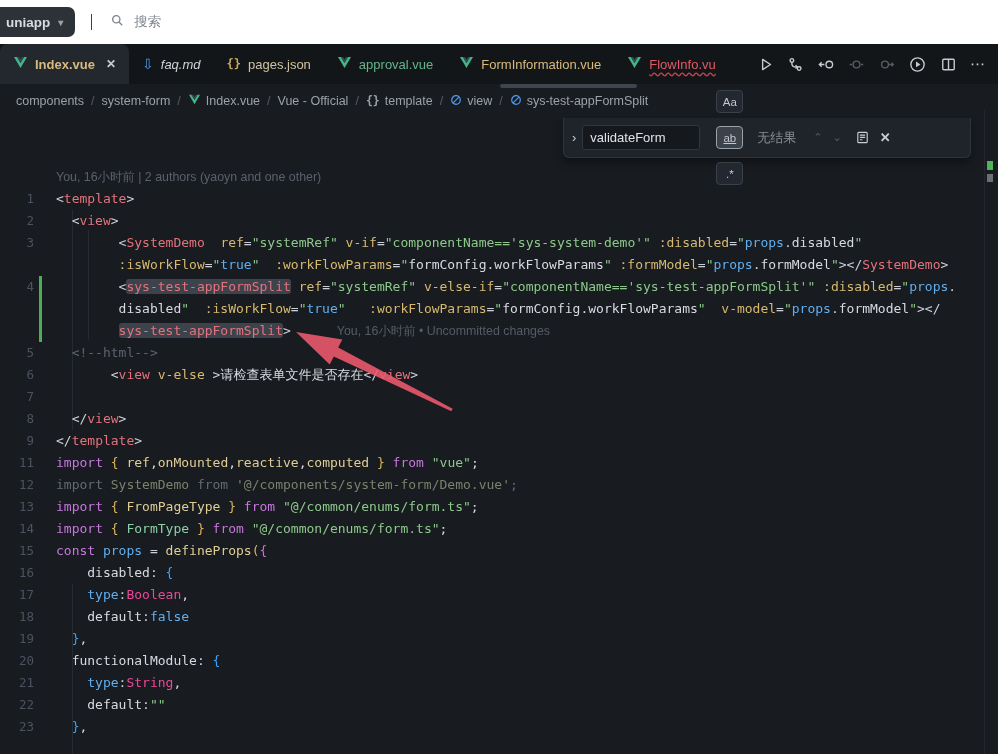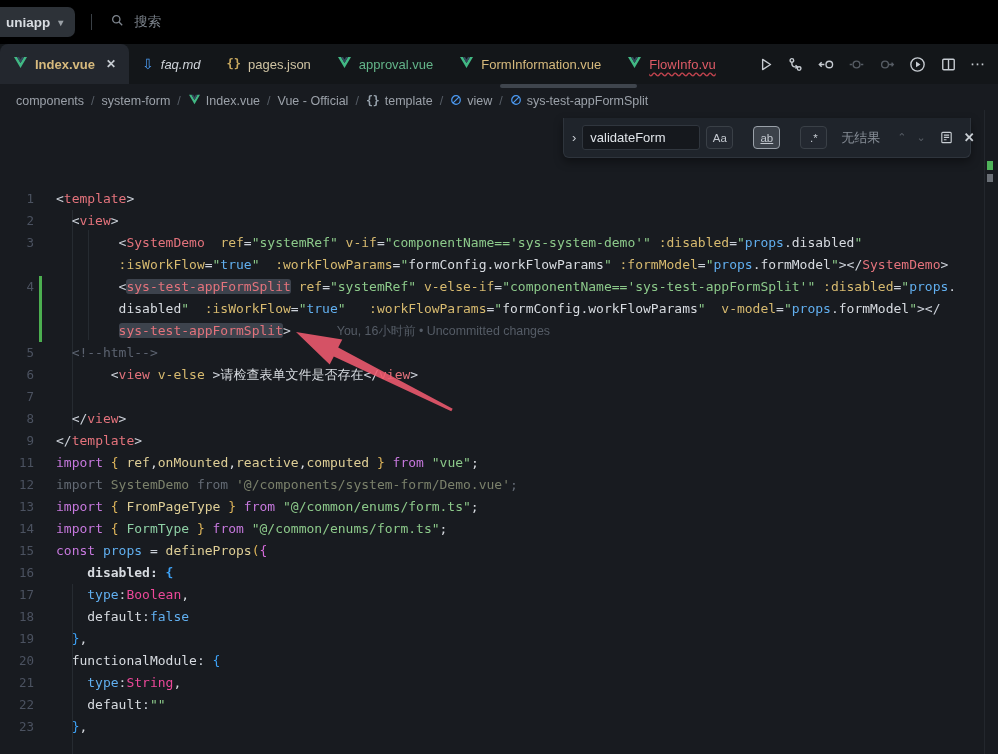--- a/index.html
+++ b/index.html
@@ -1,20 +1,20 @@
 <!DOCTYPE html>
 <html><head>
 <meta charset="utf-8">
 <style>
   html,body{margin:0;padding:0;}
   body{width:998px;height:754px;background:#181b20;overflow:hidden;position:relative;
        font-family:"Liberation Sans",sans-serif;-webkit-font-smoothing:antialiased;}
 
   
-  .titlebar{height:44px;background:#000000;display:flex;align-items:center;}
+  .titlebar{height:44px;background:#ffffff;display:flex;align-items:center;}
   .project-btn{margin-left:-8px;height:30px;background:#2d3238;border-radius:7px;
       display:flex;align-items:center;gap:8px;padding:0 12px 0 14px;color:#d8dce1;
       font-size:13.5px;font-weight:bold;}
   .project-btn .chev{color:#9aa0a6;font-size:10px;}
   .tb-sep{width:1px;height:16px;background:#3a4046;margin-left:16px;}
   .tb-search{display:flex;align-items:center;gap:9px;margin-left:18px;color:#7d848d;font-size:13.5px;}
 
   
   .tabbar{height:40px;background:#131619;display:flex;align-items:stretch;position:relative;}
   .tab{display:flex;align-items:center;gap:7px;padding:0 13px;font-size:13px;color:#9aa0a8;cursor:default;}
@@ -55,21 +55,21 @@
 
   .guide{position:absolute;width:1px;background:#262b31;z-index:0;}
 
   
   .find{position:absolute;top:118px;left:563px;width:408px;height:40px;background:#1f242b;
       border:1px solid #2e343c;border-top:none;border-radius:0 0 6px 6px;display:flex;align-items:center;
       box-shadow:0 4px 10px rgba(0,0,0,.4);z-index:6;padding:0 8px 0 6px;box-sizing:border-box;}
   .find-toggle{color:#c9ced4;font-size:13px;padding:0 6px 0 2px;}
   .find-input{width:118px;height:25px;background:#15181d;border:1px solid #30363e;border-radius:3px;
       color:#e0e4e9;font-size:13px;padding:0 7px;font-family:"Liberation Sans",sans-serif;outline:none;box-sizing:border-box;}
-  .opts{display:flex;gap:20px;margin-left:6px;}
+  .opts{display:flex;gap:13px;margin-left:16px;flex-direction:column;}
   .opt{min-width:21px;height:21px;border-radius:4px;display:flex;align-items:center;justify-content:center;
       color:#c3c8cf;font-size:11.5px;border:1px solid #3a4047;background:#232830;padding:0 2px;}
   .opt.sel{background:#3c424a;border-color:#9aa1a9;}
   .find-results{color:#878e97;font-size:13px;margin:0 12px 0 14px;white-space:nowrap;}
   .find-nav{color:#555b63;font-size:11px;padding:0 5px;}
   .find-selicon{margin:0 6px 0 8px;display:flex;}
   .find-close{color:#c9ced4;font-size:13px;font-weight:bold;padding:0 4px;}
 
   
   .ruler-line{position:absolute;top:110px;bottom:0;left:984px;width:1px;background:#23272d;z-index:4;}
@@ -235,20 +235,21 @@
     </span>
 </div>
 
 <div class="editor">
   <div class="guide" style="left:72px;top:100px;height:220px;"></div>
   <div class="guide" style="left:88px;top:120px;height:110px;"></div>
   <div class="guide" style="left:72px;top:474px;height:180px;"></div>
   <div class="code" id="code-host">
       <div class="crow">
         <span class="ln"></span>
+        <span class="blame-top">You, 16小时前 | 2 authors (yaoyn and one other)</span>
       </div>
       <div class="crow">
         <span class="ln">1</span>
         <span class="lineTxt" style="padding-left: 0px;"><span class="tk-p">&lt;</span><span class="tk-t">template</span><span class="tk-p">&gt;</span></span>
       </div>
       <div class="crow">
         <span class="ln">2</span>
         <span class="lineTxt" style="padding-left: 15.654px;"><span class="tk-p">&lt;</span><span class="tk-t">view</span><span class="tk-p">&gt;</span></span>
       </div>
       <div class="crow">
@@ -310,21 +311,21 @@
       <div class="crow">
         <span class="ln">14</span>
         <span class="lineTxt" style="padding-left: 0px;"><span class="tk-k">import</span><span class="tk-w"> </span><span class="tk-g1">{</span><span class="tk-w"> </span><span class="tk-e">FormType</span><span class="tk-w"> </span><span class="tk-g1">}</span><span class="tk-w"> </span><span class="tk-k">from</span><span class="tk-w"> </span><span class="tk-s">"@/common/enums/form.ts"</span><span class="tk-w">;</span></span>
       </div>
       <div class="crow">
         <span class="ln">15</span>
         <span class="lineTxt" style="padding-left: 0px;"><span class="tk-k">const</span><span class="tk-w"> </span><span class="tk-b">props</span><span class="tk-w"> </span><span class="tk-p">=</span><span class="tk-w"> </span><span class="tk-y">defineProps</span><span class="tk-g1">(</span><span class="tk-g2">{</span></span>
       </div>
       <div class="crow">
         <span class="ln">16</span>
-        <span class="lineTxt" style="padding-left: 31.308px; font-weight: bold;"><span class="tk-w">disabled</span><span class="tk-p">:</span><span class="tk-w"> </span><span class="tk-g3">{</span></span>
+        <span class="lineTxt" style="padding-left: 31.308px;"><span class="tk-w">disabled</span><span class="tk-p">:</span><span class="tk-w"> </span><span class="tk-g3">{</span></span>
       </div>
       <div class="crow">
         <span class="ln">17</span>
         <span class="lineTxt" style="padding-left: 31.308px;"><span class="tk-b">type</span><span class="tk-p">:</span><span class="tk-c">Boolean</span><span class="tk-w">,</span></span>
       </div>
       <div class="crow">
         <span class="ln">18</span>
         <span class="lineTxt" style="padding-left: 31.308px;"><span class="tk-w">default</span><span class="tk-p">:</span><span class="tk-b">false</span></span>
       </div>
       <div class="crow">

